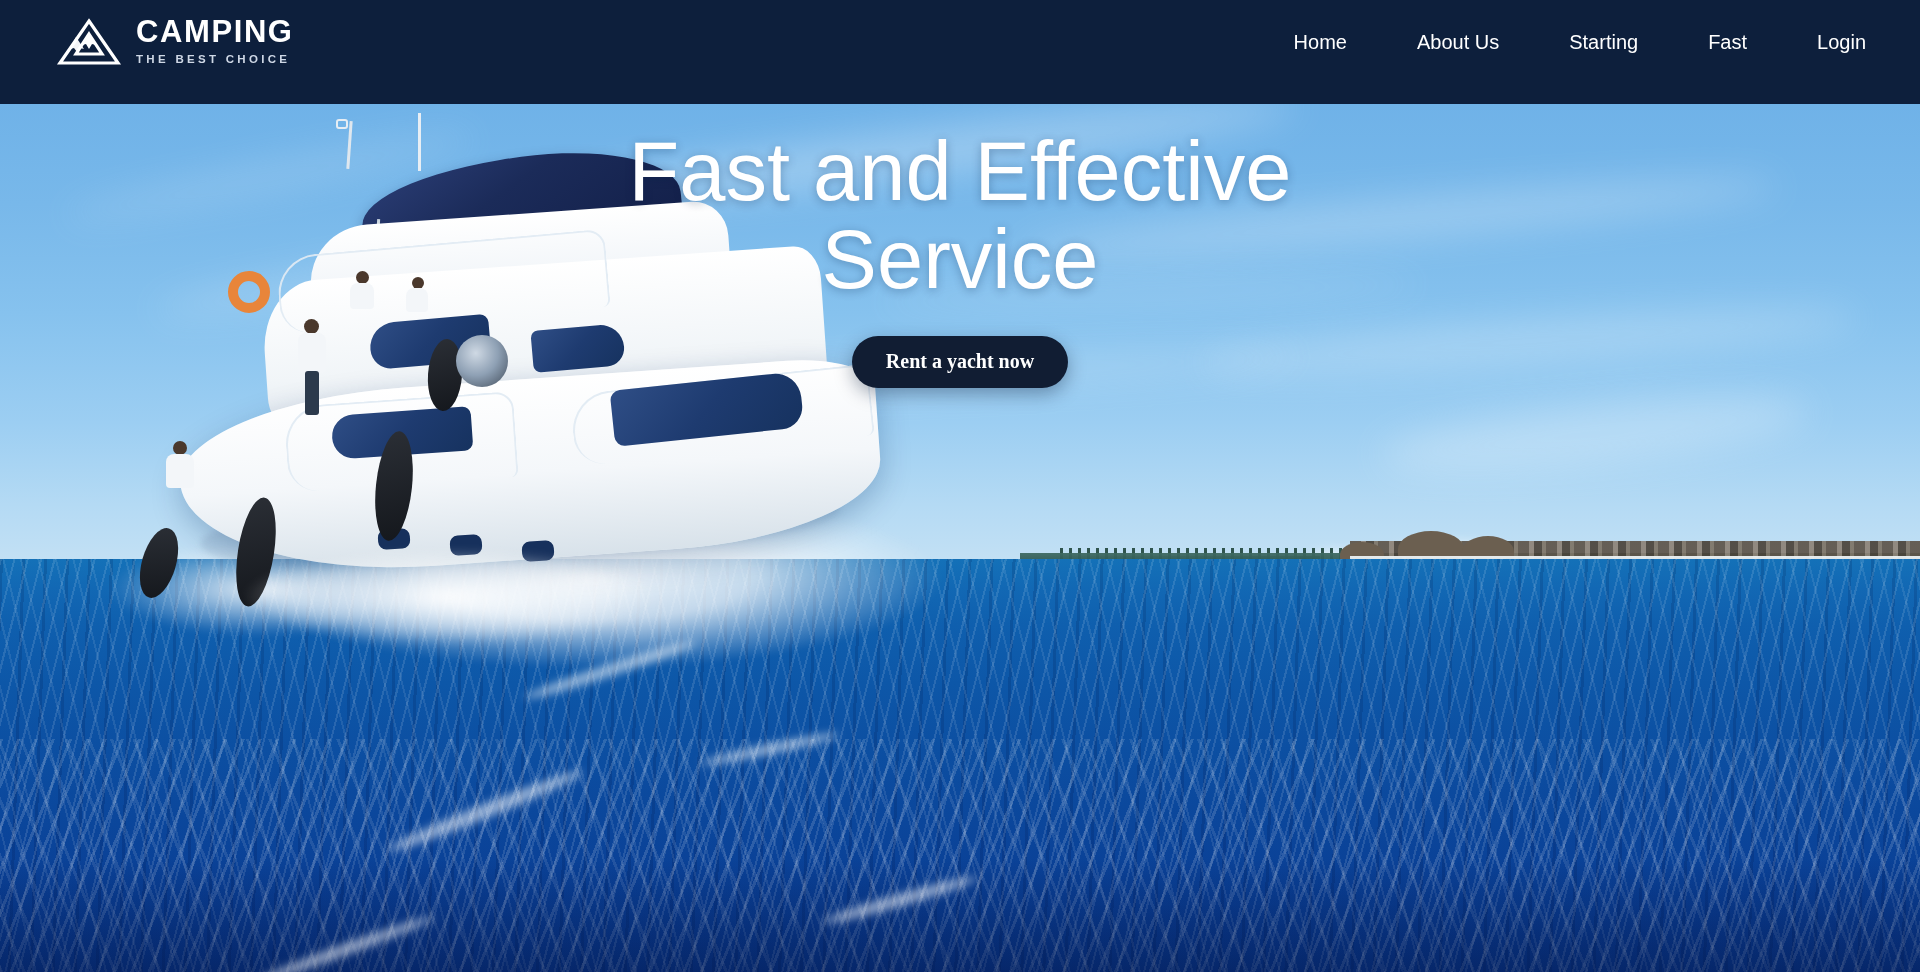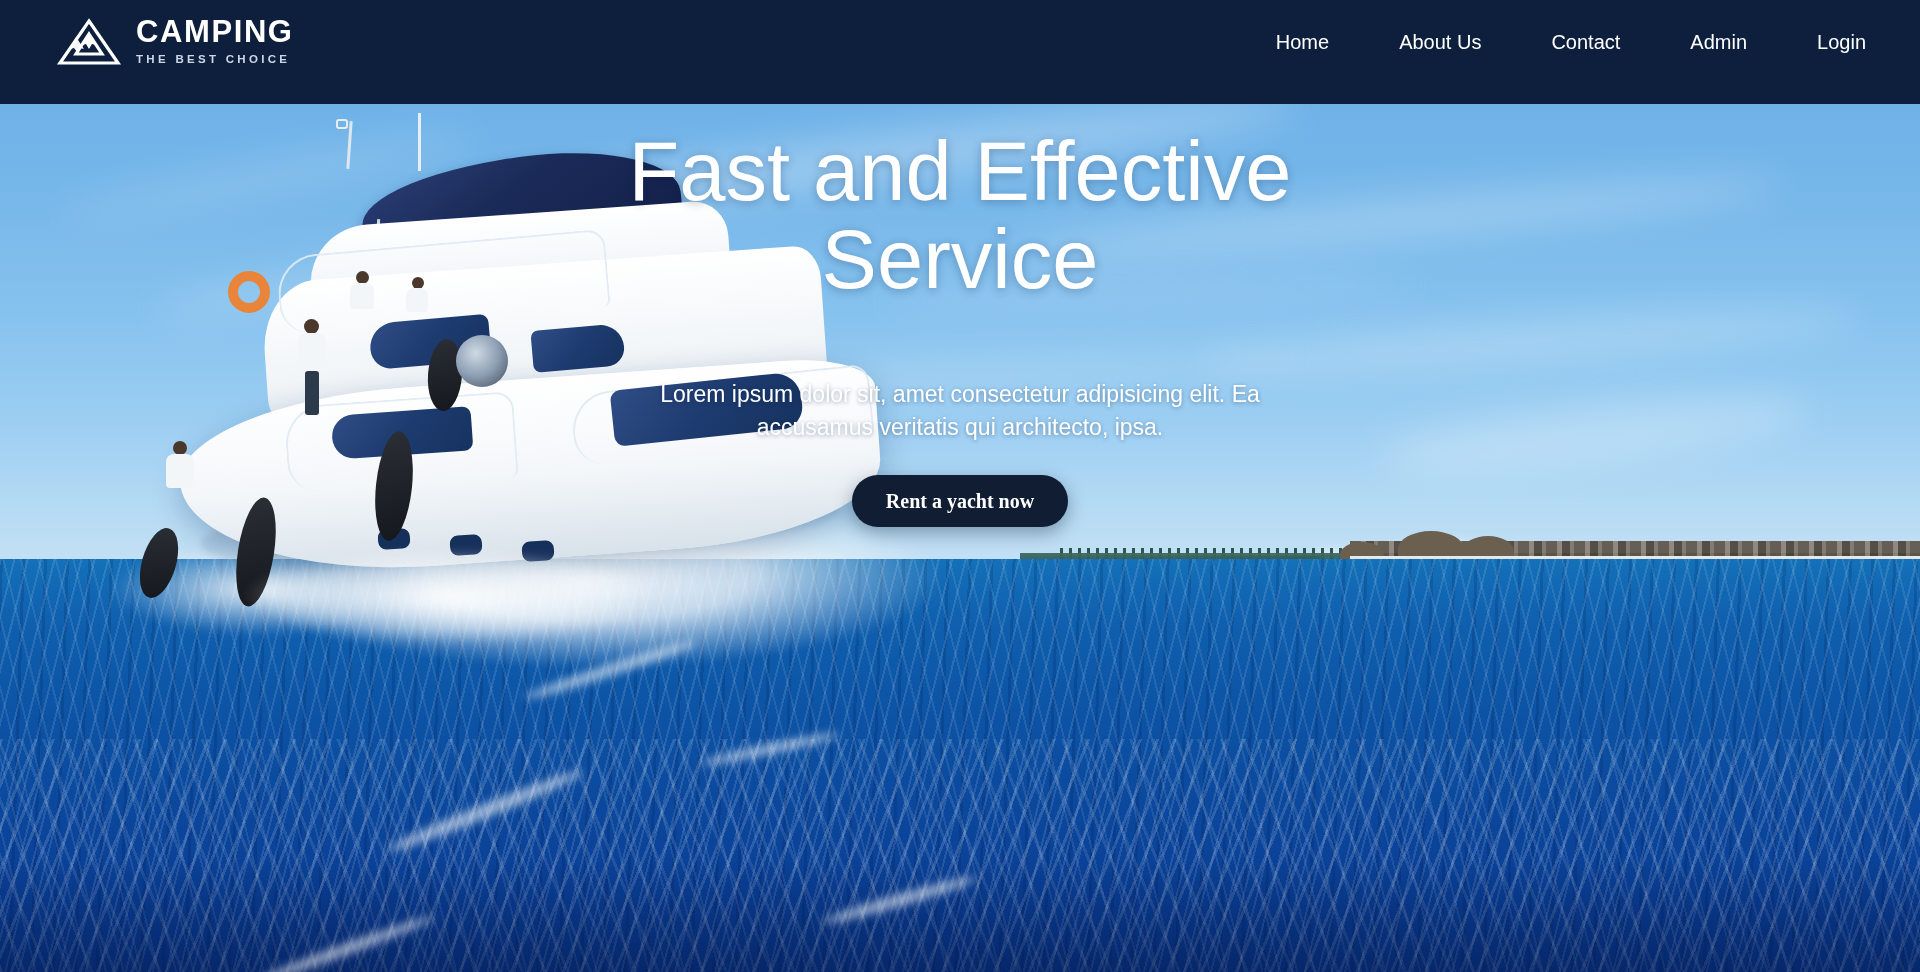--- a/index.html
+++ b/index.html
@@ -331,22 +331,22 @@
     </span>
     <span class="brand-text">
       <span class="brand-name">CAMPING</span>
       <span class="brand-tagline">THE BEST CHOICE</span>
     </span>
   </a>
 
   <nav class="main-nav">
     <a class="nav-link" href="#">Home</a>
     <a class="nav-link" href="#">About Us</a>
-    <a class="nav-link" href="#">Contact</a>
-    <a class="nav-link" href="#">Admin</a>
+    <a class="nav-link" href="#">Starting</a>
+    <a class="nav-link" href="#">Fast</a>
     <a class="nav-link" href="#">Login</a>
   </nav>
 
 </header>
 
 <section class="hero">
 
   <div class="hero-photo">
 
     <div class="sky">
@@ -444,17 +444,16 @@
         <span class="crew-body"></span>
       </div>
 
       <div class="spray"></div>
     </div>
 
   </div>
 
   <div class="hero-content">
     <h1 class="hero-title">Fast and Effective Service</h1>
-    <p class="hero-sub">Lorem ipsum dolor sit, amet consectetur adipisicing elit. Ea accusamus veritatis qui architecto, ipsa.</p>
     <button class="hero-cta">Rent a yacht now</button>
   </div>
 
 </section>
 
 </body></html>

